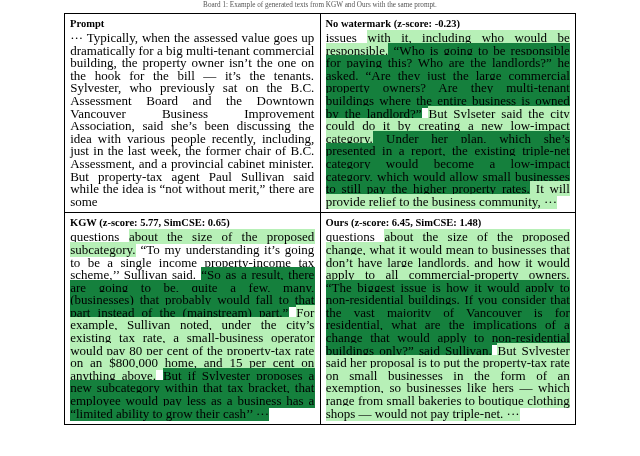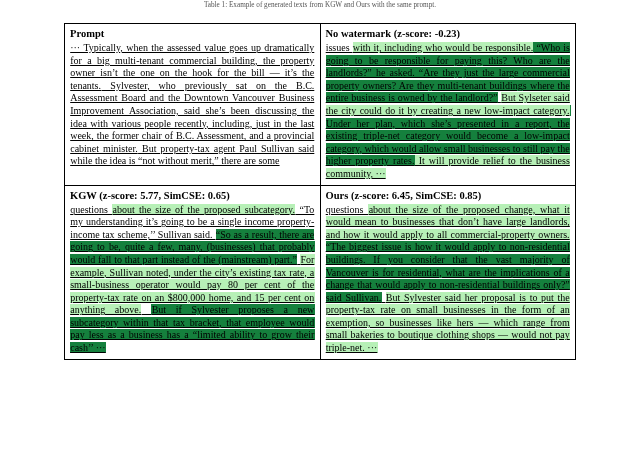--- a/index.html
+++ b/index.html
@@ -20,72 +20,71 @@
     color: #555555;
     height: 11px;
     line-height: 11px;
     overflow: hidden;
     white-space: nowrap;
   }
   table.grid {
     border-collapse: collapse;
     table-layout: fixed;
     width: 512px;
-    margin: 12px auto;
+    margin: 2px auto;
     border: 1.1px solid #000000;
   }
   table.grid td {
     border: 1.1px solid #000000;
     vertical-align: top;
     padding: 3px 5px 4px 5px;
     width: 50%;
   }
   .cell-title {
     font-weight: bold;
     font-size: 10.5px;
     margin-bottom: 2px;
     line-height: 13px;
   }
   .cell-body {
-    font-size: 10px;
+    font-size: 13px;
     line-height: 12.6px;
     text-align: justify;
     text-justify: inter-word;
-    text-decoration: underline;
   }
   .cell-body span.seg {
     padding: 0 0.2px;
     box-decoration-break: clone;
     -webkit-box-decoration-break: clone;
   }
   .g  { background: #b7f0b7; }
   .r  { background: #15803d; }
   .n  { background: transparent; }
 </style>
 </head>
 <body>
 
-<div class="caption-top">Table 1: Example of generated texts from KGW and Ours with the same prompt.</div>
+<div class="caption-top">Board 1: Example of generated texts from KGW and Ours with the same prompt.</div>
 
 <table class="grid">
   <tbody>
       <tr>
     <td>
       <div class="cell-title">Prompt</div>
       <div class="cell-body"><span class="seg n">··· Typically, when the assessed value goes up dramatically for a big multi-tenant commercial building, the property owner isn’t the one on the hook for the bill — it’s the tenants.</span><span class="seg n"> Sylvester, who previously sat on the B.C. Assessment Board and the Downtown Vancouver Business Improvement Association, said she’s been discussing the idea with various people recently, including, just in the last week, the former chair of B.C. Assessment, and a provincial cabinet minister.</span><span class="seg n"> But property-tax agent Paul Sullivan said while the idea is “not without merit,” there are some</span></div>
     </td>
     <td>
       <div class="cell-title">No watermark (z-score: -0.23)</div>
       <div class="cell-body"><span class="seg n"> issues </span><span class="seg g">with it, including who would be responsible.</span><span class="seg r"> “Who is going to be responsible for paying this? Who are the landlords?” he asked. “Are they just the large commercial property owners? Are they multi-tenant buildings where the entire business is owned by the landlord?”</span><span class="seg n"> </span><span class="seg g">But Sylseter said the city could do it by creating a new low-impact category.</span><span class="seg r"> Under her plan, which she’s presented in a report, the existing triple-net category would become a low-impact category, which would allow small businesses to still pay the higher property rates.</span><span class="seg g"> It will provide relief to the business community, ···</span></div>
     </td>
   </tr>
   <tr>
     <td>
       <div class="cell-title">KGW (z-score: 5.77, SimCSE: 0.65)</div>
       <div class="cell-body"><span class="seg n"> questions </span><span class="seg g">about the size of the proposed subcategory.</span><span class="seg n"> “To my understanding it’s going to be a single income property-income tax scheme,’’ Sullivan said. </span><span class="seg r">“So as a result, there are going to be, quite a few, many, (businesses) that probably would fall to that part instead of the (mainstream) part.”</span><span class="seg n"> </span><span class="seg g">For example, Sullivan noted, under the city’s existing tax rate, a small-business operator would pay 80 per cent of the property-tax rate on an $800,000 home, and 15 per cent on anything above.</span><span class="seg n"> </span><span class="seg r">But if Sylvester proposes a new subcategory within that tax bracket, that employee would pay less as a business has a “limited ability to grow their cash’’ ···</span></div>
     </td>
     <td>
-      <div class="cell-title">Ours (z-score: 6.45, SimCSE: 0.85)</div>
+      <div class="cell-title">Ours (z-score: 6.45, SimCSE: 1.48)</div>
       <div class="cell-body"><span class="seg n"> questions </span><span class="seg g">about the size of the proposed change, what it would mean to businesses that don’t have large landlords, and how it would apply to all commercial-property owners.</span><span class="seg n"> </span><span class="seg r">“The biggest issue is how it would apply to non-residential buildings. If you consider that the vast majority of Vancouver is for residential, what are the implications of a change that would apply to non-residential buildings only?” said Sullivan.</span><span class="seg n"> </span><span class="seg g">But Sylvester said her proposal is to put the property-tax rate on small businesses in the form of an exemption, so businesses like hers — which range from small bakeries to boutique clothing shops — would not pay triple-net. ···</span></div>
     </td>
   </tr>
 </tbody>
   </table>
 
 </body></html>

